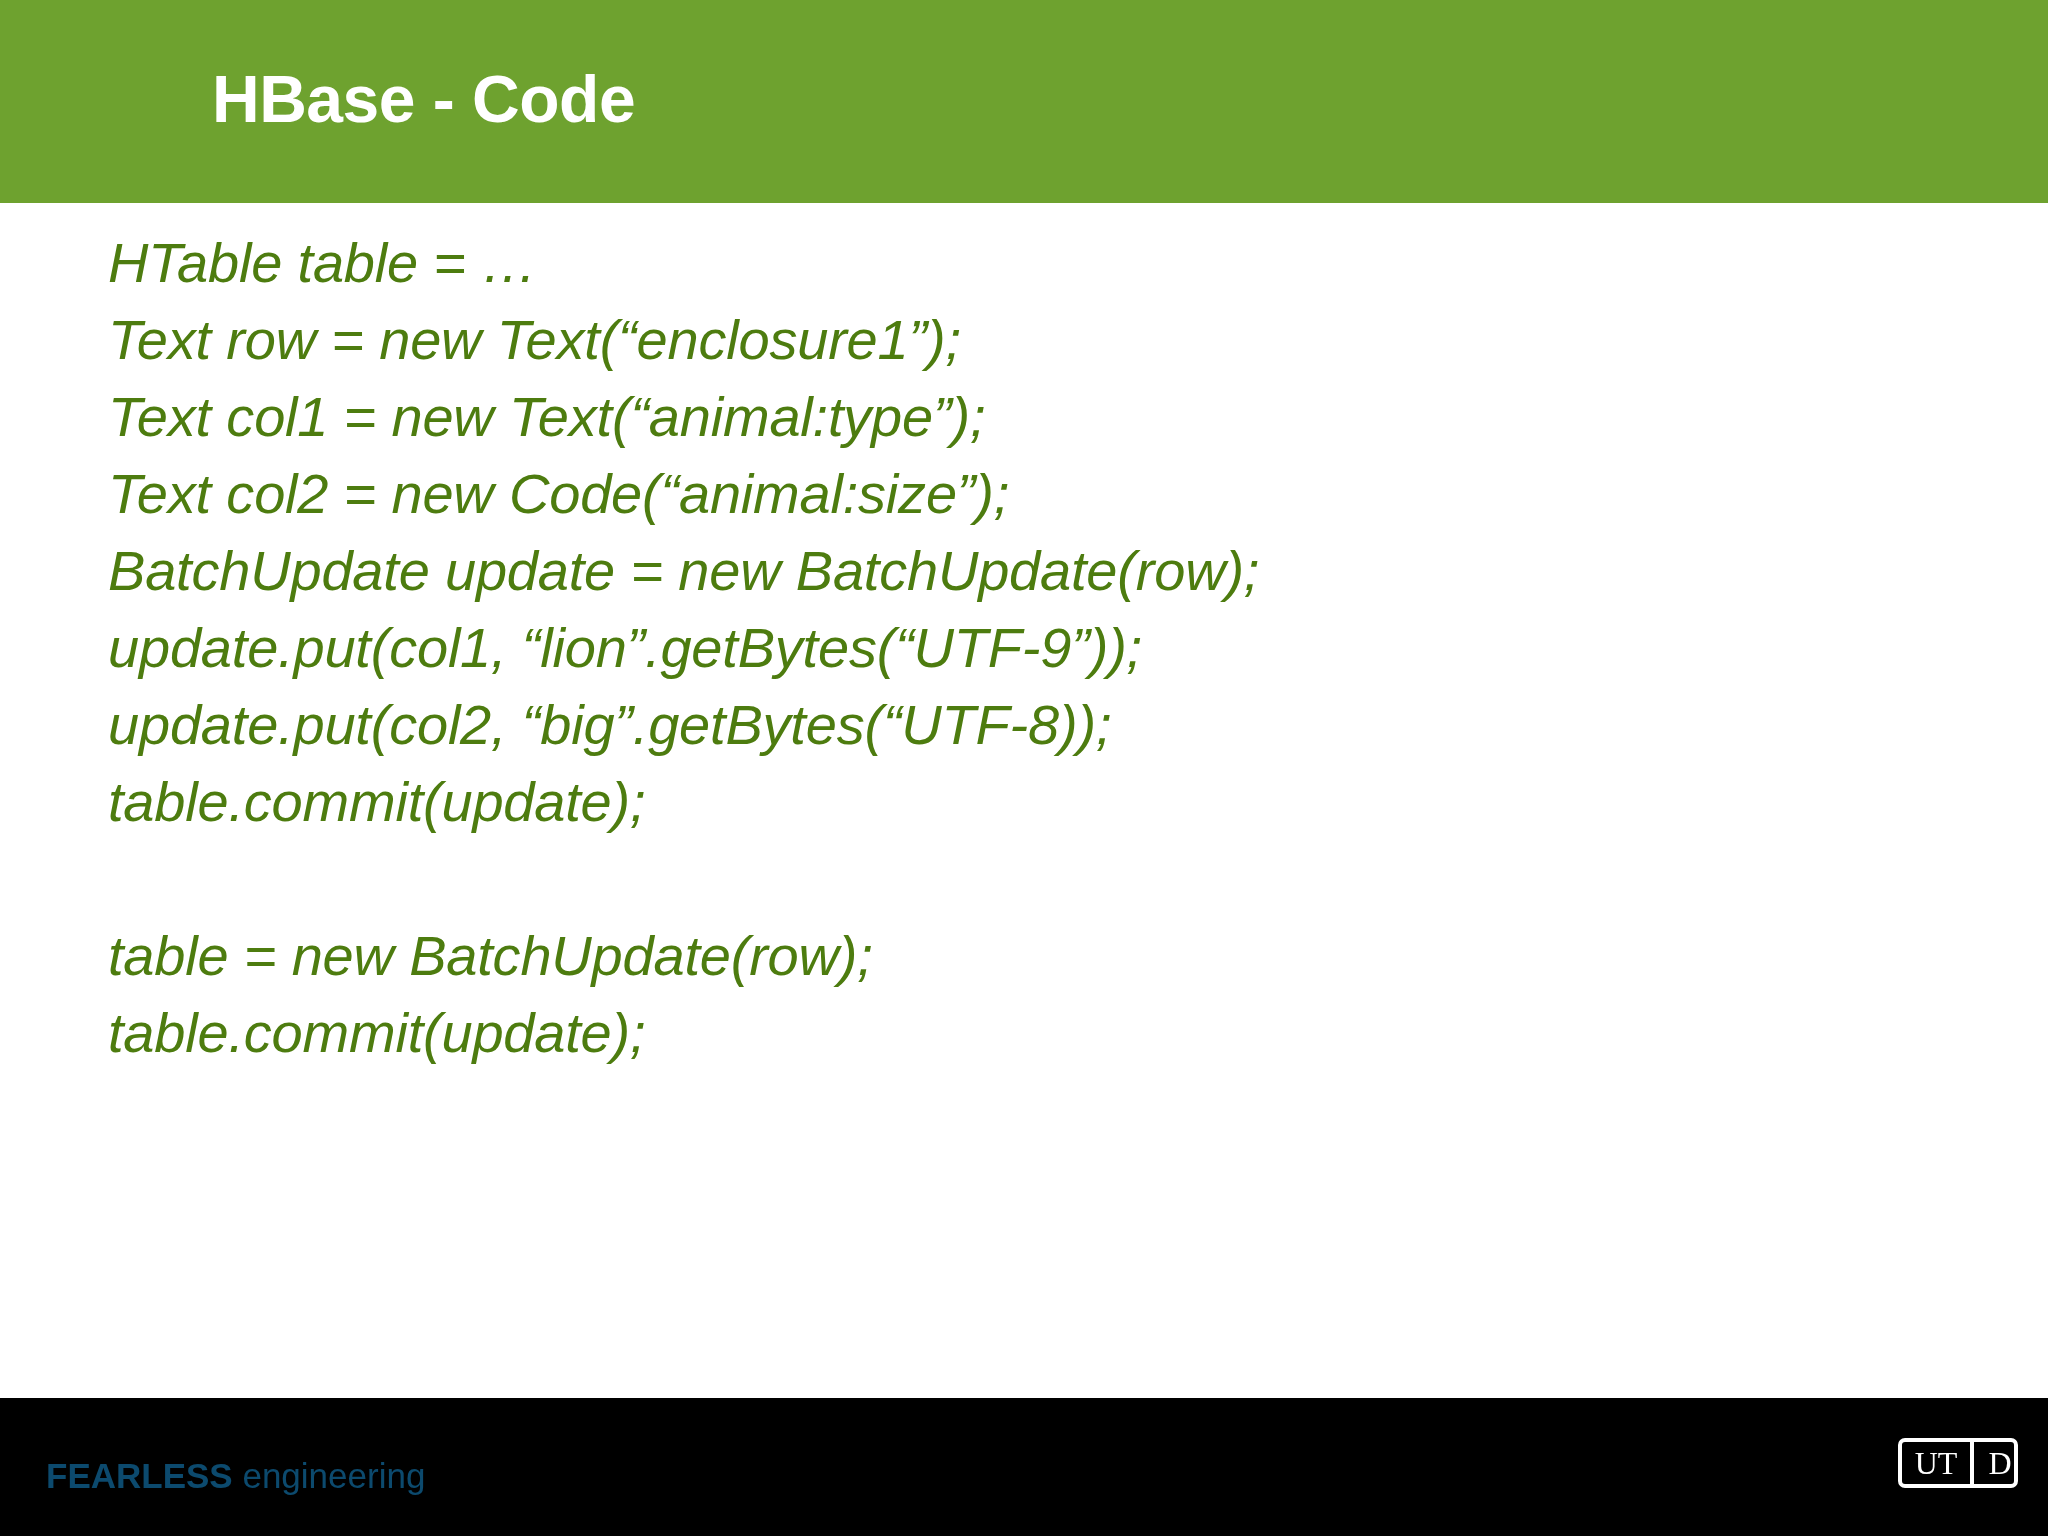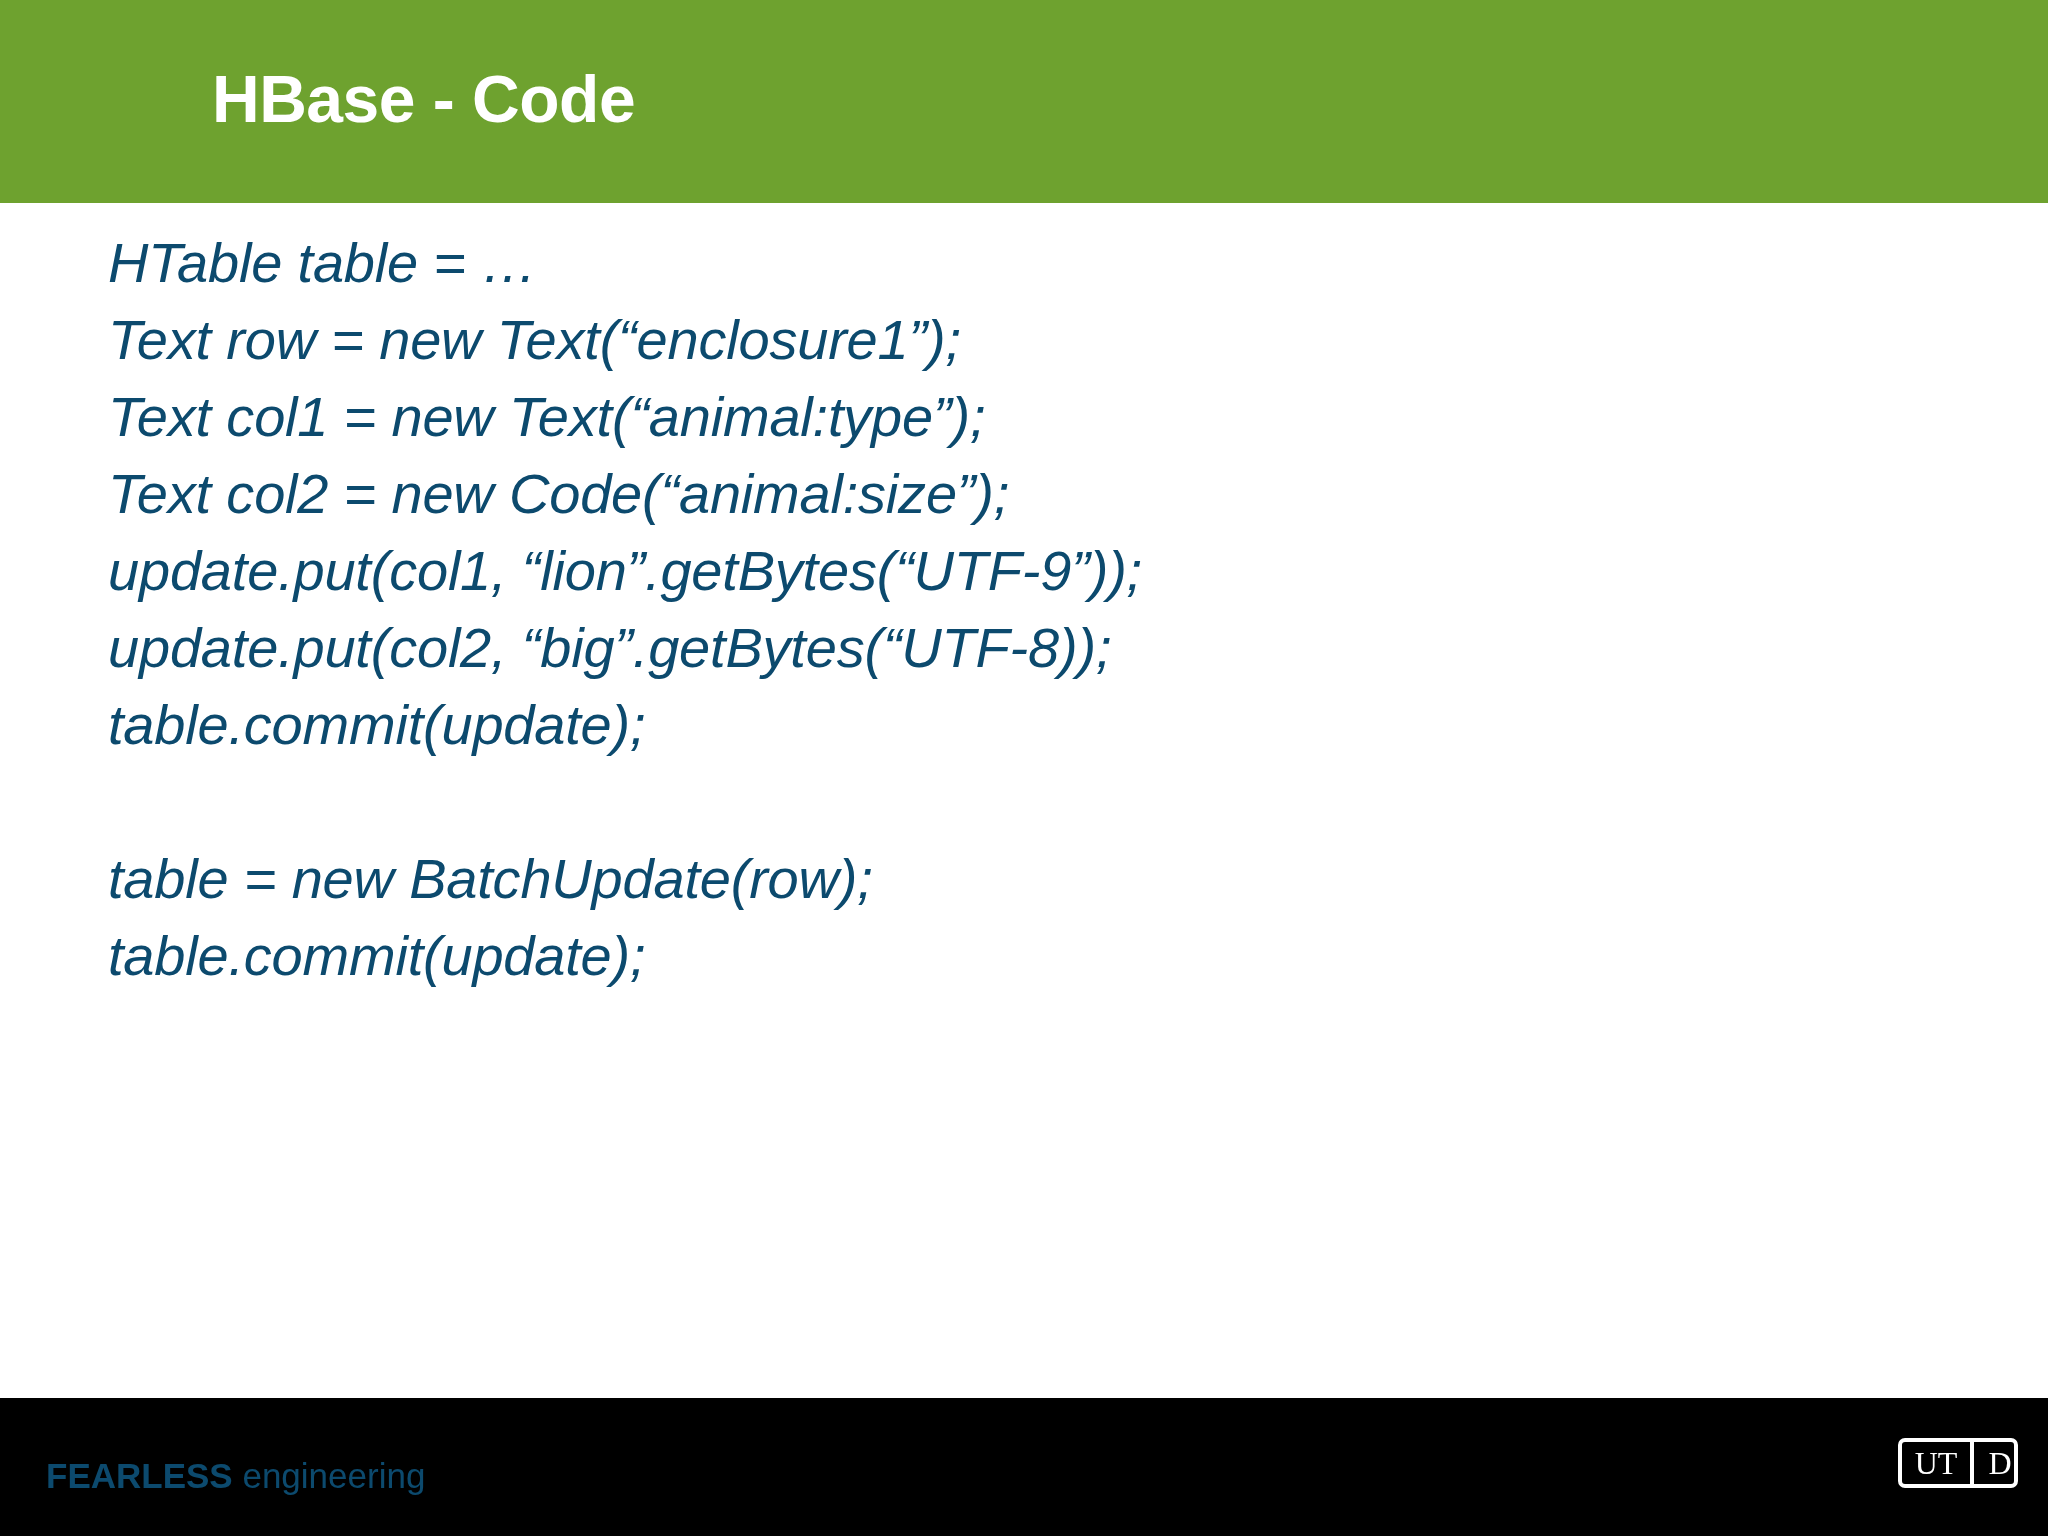--- a/index.html
+++ b/index.html
@@ -43,21 +43,21 @@
   
   .code-block {
     position: absolute;
     left: 108px;
     top: 224px;
     width: 1820px;
   }
   .code-line {
     font-size: 56px;
     font-style: italic;
-    color: #0c4a6e;
+    color: #4d7c0f;
     line-height: 77px;
     height: 77px;
     white-space: pre;
     letter-spacing: -0.2px;
   }
   .code-line.blank {
     color: transparent;
   }
 
   
@@ -123,20 +123,21 @@
 <div class="slide">
 
   <div class="header-bar"></div>
   <div class="slide-title">HBase - Code</div>
 
   <div class="code-block">
     <div class="code-line">HTable table = …</div>
     <div class="code-line">Text row = new Text(“enclosure1”);</div>
     <div class="code-line">Text col1 = new Text(“animal:type”);</div>
     <div class="code-line">Text col2 = new Code(“animal:size”);</div>
+    <div class="code-line">BatchUpdate update = new BatchUpdate(row);</div>
     <div class="code-line">update.put(col1, “lion”.getBytes(“UTF-9”));</div>
     <div class="code-line">update.put(col2, “big”.getBytes(“UTF-8));</div>
     <div class="code-line">table.commit(update);</div>
     <div class="code-line blank"></div>
     <div class="code-line">table = new BatchUpdate(row);</div>
     <div class="code-line">table.commit(update);</div>
   </div>
 
   <div class="footer-bar"></div>
 

